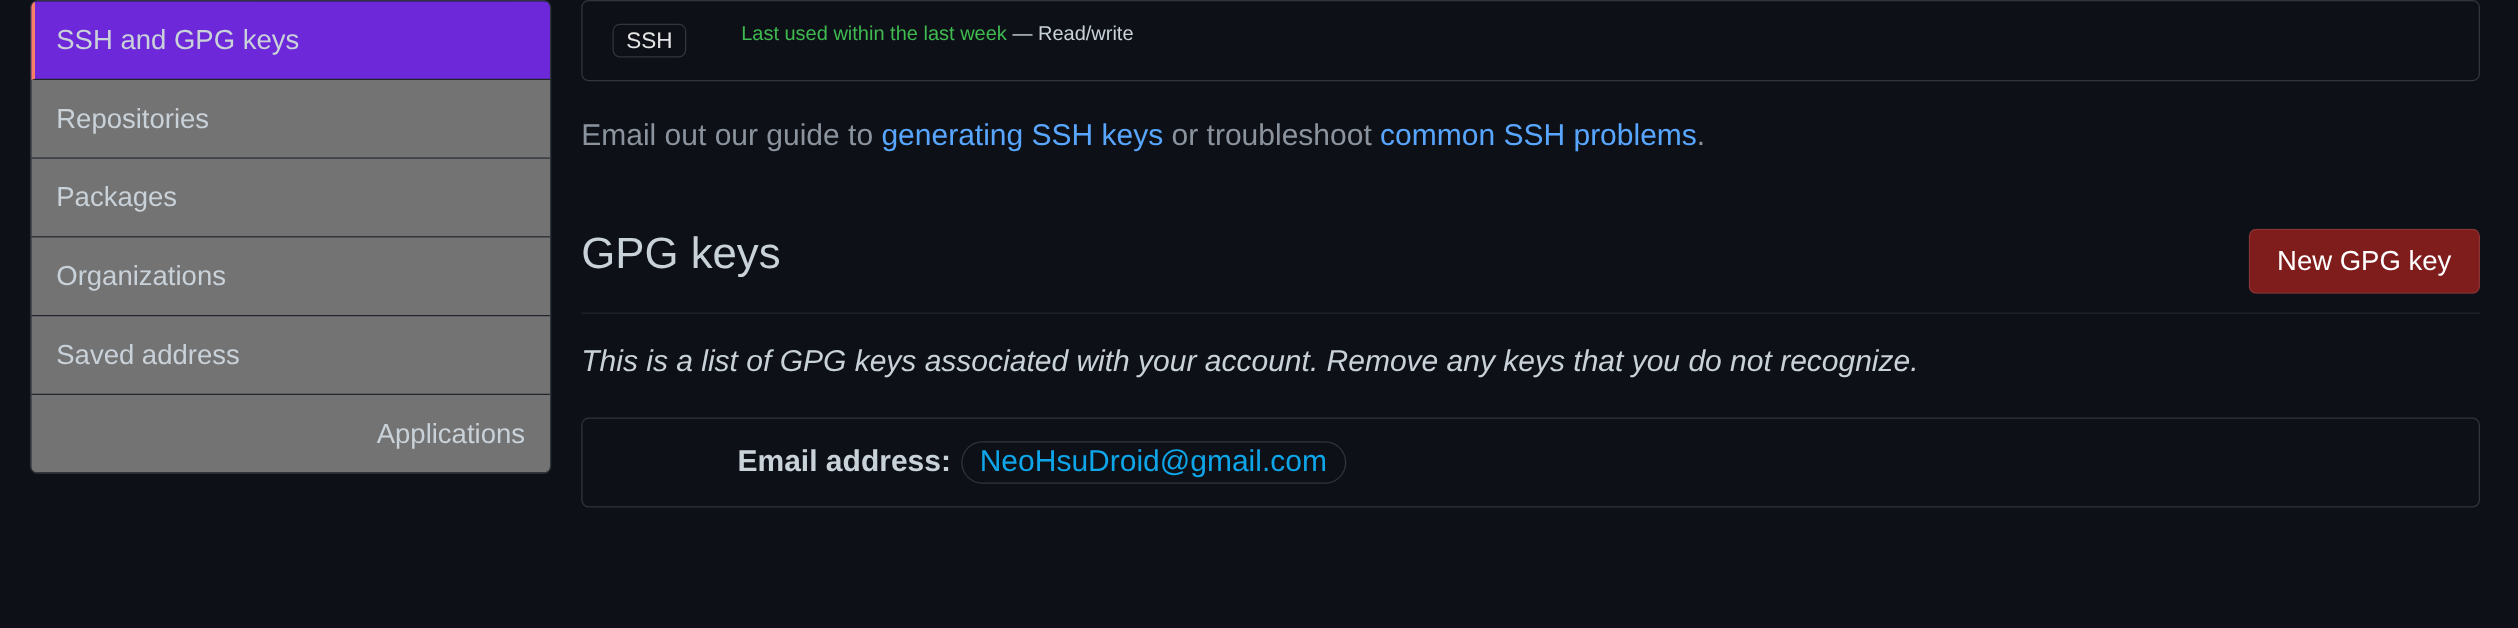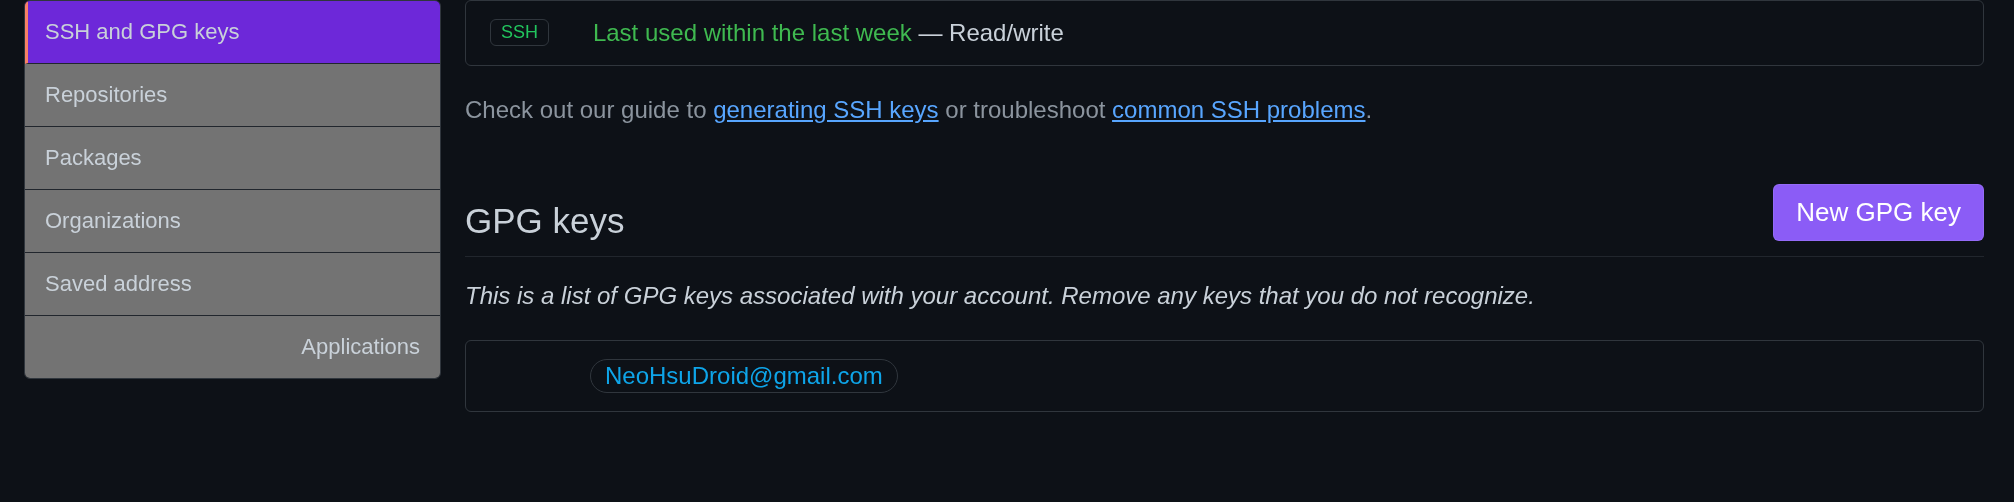--- a/index.html
+++ b/index.html
@@ -52,64 +52,63 @@
       border-radius: 6px;
       padding: 18px 24px;
       margin-bottom: 30px;
     }
     .ssh-badge {
       display: inline-block;
       border: 1px solid #30363d;
       border-radius: 6px;
       padding: 2px 10px;
       font-size: 18px;
-      color: #22c55e;
+      color: #e5e5e5;
       vertical-align: top;
     }
     .ssh-key-info {
       display: inline-block;
       margin-left: 40px;
-      font-size: 24px;
+      font-size: 16px;
     }
     .last-used {
       color: #3fb950;
     }
     .readwrite {
       color: #c9d1d9;
     }
     .guide-text {
       color: #8b949e;
       font-size: 24px;
       margin-bottom: 60px;
     }
     .link {
       color: #58a6ff;
       cursor: pointer;
-      text-decoration: underline;
     }
     .section-header {
       display: flex;
       justify-content: space-between;
-      align-items: flex-end;
+      align-items: flex-start;
       padding-bottom: 15px;
       border-bottom: 1px solid #21262d;
       margin-bottom: 25px;
     }
     .section-title {
       font-size: 35px;
       font-weight: 400;
       color: #c9d1d9;
     }
     .btn-primary {
-      background-color: #8b5cf6;
+      background-color: #7f1d1d;
       color: #ffffff;
       border: 1px solid rgba(240,246,252,0.1);
       border-radius: 6px;
       padding: 12px 22px;
-      font-size: 26px;
+      font-size: 22px;
       font-weight: 500;
       cursor: pointer;
     }
     .section-description {
       color: #c9d1d9;
       font-size: 24px;
       margin-bottom: 30px;
       font-style: italic;
     }
     .key-details-box {
@@ -152,28 +151,29 @@
 
 <div class="main">
   <div class="ssh-key-box">
     <span class="ssh-badge">SSH</span>
     <span class="ssh-key-info">
       <span class="last-used">Last used within the last week</span><span class="readwrite"> — Read/write</span>
     </span>
   </div>
 
   <p class="guide-text">
-    <span>Check out our guide to </span><span class="link">generating SSH keys</span><span> or troubleshoot </span><span class="link">common SSH problems</span><span>.</span>
+    <span>Email out our guide to </span><span class="link">generating SSH keys</span><span> or troubleshoot </span><span class="link">common SSH problems</span><span>.</span>
   </p>
 
   <div class="section-header">
     <h2 class="section-title">GPG keys</h2>
     <button class="btn-primary">New GPG key</button>
   </div>
 
   <p class="section-description">This is a list of GPG keys associated with your account. Remove any keys that you do not recognize.</p>
 
   <div class="key-details-box">
     <div class="email-row">
+      <span class="email-label">Email address:</span>
       <span class="email-badge">NeoHsuDroid@gmail.com</span>
     </div>
   </div>
 </div>
 
 </body></html>

